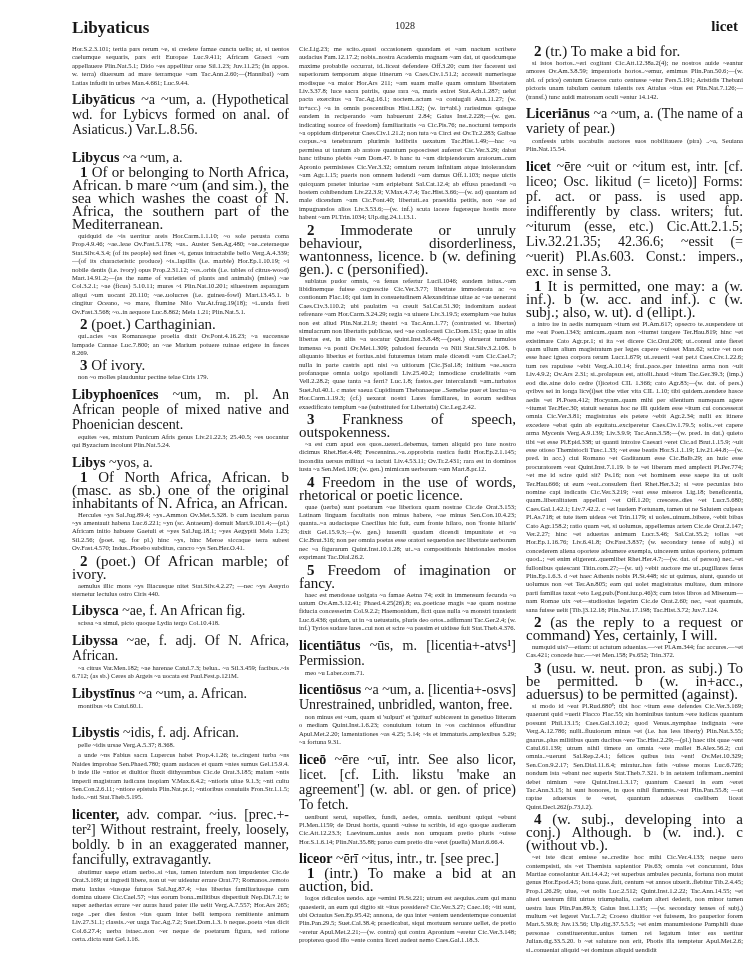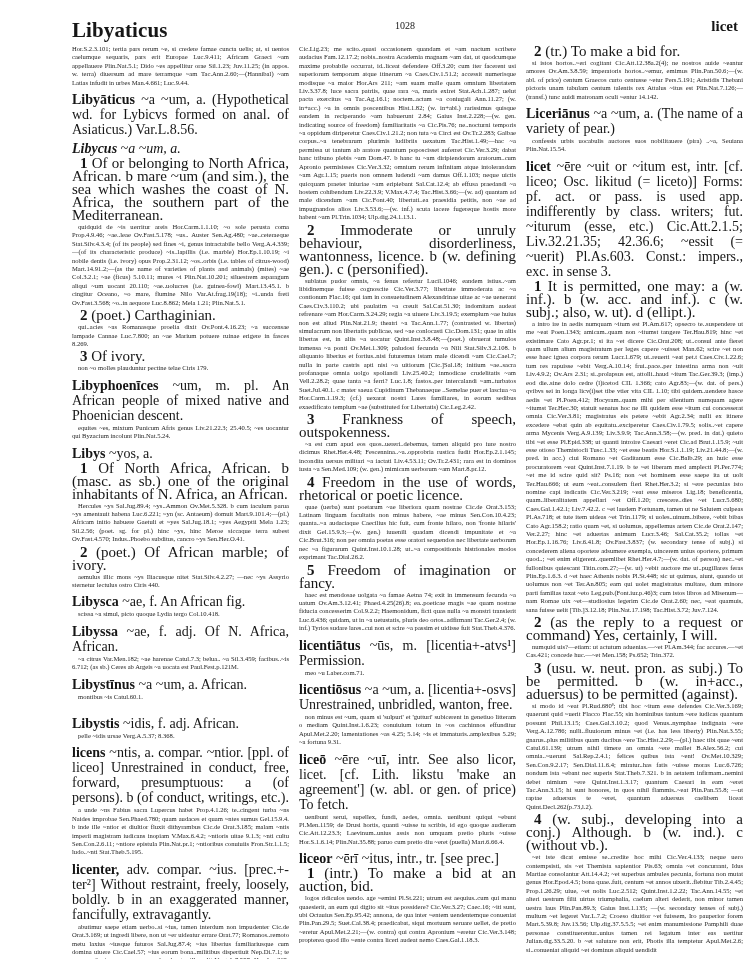--- a/index.html
+++ b/index.html
@@ -6,21 +6,21 @@
   body {
     width: 750px; height: 963px; overflow: hidden; position: relative;
     color: #161616;
     font-family: "Liberation Serif", "DejaVu Serif", serif;
   }
   .page-header {
     position: absolute; left: 72px; right: 12px; top: 18px; height: 22px;
   }
   .hw-left {
     position: absolute; left: 0; top: 0;
-    font-weight: bold; font-size: 21px; letter-spacing: 0.1px;
+    font-weight: bold; font-size: 17px; letter-spacing: 0.1px;
   }
   .page-num {
     position: absolute; left: 0; right: 0; top: 2px; text-align: center;
     font-size: 10px;
   }
   .hw-right {
     position: absolute; right: 0; top: 0;
     font-weight: bold; font-size: 15px;
   }
   .columns {
@@ -49,21 +49,21 @@
 <div class="page-header">
   <span class="hw-left">Libyaticus</span>
   <div class="page-num">1028</div>
   <span class="hw-right">licet</span>
 </div>
 
 <div class="columns">
   <div class="col" id="col-0">
       <p class="cite noindent">Hor.S.2.3.101; tertia pars rerum ~e, si credere famae cuncta uelis; at, si uentos caelumque sequaris, pars erit Europae Luc.9.411; Africam Graeci ~am appellauere Plin.Nat.5.1; Dido ~es appellitur orae Sil.1.23; Juv.11.25; (in appos. w. terra) diuersum ad mare terramque ~am Tac.Ann.2.60;—(Hannibal) ~am Latias infudit in urbes Man.4.661; Luc.9.44.</p>
       <p class="head" style="margin-top: 5px;"><span class="lemma">Libyāticus</span><span> ~a ~um, a. (Hypothetical wd. for Lybicvs formed on anal. of Asiaticus.) Var.L.8.56.</span></p>
-      <p class="head" style="margin-top: 4px; font-style: italic;"><span class="lemma">Libycus</span><span> ~a ~um, a.</span></p>
+      <p class="head" style="margin-top: 13px;"><span class="lemma">Libycus</span><span> ~a ~um, a.</span></p>
       <p class="sense"><span class="num">1</span><span> Of or belonging to North Africa, African. b mare ~um (and sim.), the sea which washes the coast of N. Africa, the southern part of the Mediterranean.</span></p>
       <p class="cite">quidquid de ~is uerritur areis Hor.Carm.1.1.10; ~o sole perusta coma Prop.4.9.46; ~ae..leae Ov.Fast.5.178; ~us.. Auster Sen.Ag.480; ~ae..ceteraeque Stat.Silv.4.3.4; (of its people) sed fines ~i, genus intractabile bello Verg.A.4.339; —(of its characteristic produce) ~is..lapillis (i.e. marble) Hor.Ep.1.10.19; ~i nobile dentis (i.e. ivory) opus Prop.2.31.12; ~os..orbis (i.e. tables of citrus-wood) Mart.14.91.2;—(as the name of varieties of plants and animals) (mites) ~ae Col.3.2.1; ~ae (ficus) 5.10.11; mures ~i Plin.Nat.10.201; siluestrem asparagum aliqui ~um uocant 20.110; ~ae..uolucres (i.e. guinea-fowl) Mart.13.45.1. b cingitur Oceano, ~o mare, flumine Nilo Var.At.frag.19(18); ~i..unda freti Ov.Fast.3.568; ~o..in aequore Luc.8.862; Mela 1.21; Plin.Nat.5.1.</p>
       <p class="sense"><span class="num">2</span><span> (poet.) Carthaginian.</span></p>
       <p class="cite">qui..acies ~as Romanasque proelia dixit Ov.Pont.4.16.23; ~a succensae lampade Cannae Luc.7.800; an ~ae Marium potuere ruinae erigere in fasces 8.269.</p>
       <p class="sense"><span class="num">3</span><span> Of ivory.</span></p>
       <p class="cite">non ~o molles plauduntur pectine telae Ciris 179.</p>
       <p class="head" style="margin-top: 5px;"><span class="lemma">Libyphoenīces</span><span> ~um, m. pl. An African people of mixed native and Phoenician descent.</span></p>
       <p class="cite">equites ~es, mixtum Punicum Afris genus Liv.21.22.3; 25.40.5; ~es uocantur qui Byzacium incolunt Plin.Nat.5.24.</p>
       <p class="head" style="margin-top: 5px;"><span class="lemma">Libys</span><span> ~yos, a.</span></p>
       <p class="sense"><span class="num">1</span><span> Of North Africa, African. b (masc. as sb.) one of the original inhabitants of N. Africa, an African.</span></p>
@@ -71,21 +71,20 @@
       <p class="sense"><span class="num">2</span><span> (poet.) Of African marble; of ivory.</span></p>
       <p class="cite">aemulus illic mons ~ys Iliacusque nitet Stat.Silv.4.2.27; —nec ~ys Assyrio sternetur lectulus ostro Ciris 440.</p>
       <p class="head" style="margin-top: 5px;"><span class="lemma">Libysca</span><span> ~ae, f. An African fig.</span></p>
       <p class="cite">scissa ~a simul, picto quoque Lydia tergo Col.10.418.</p>
       <p class="head" style="margin-top: 5px;"><span class="lemma">Libyssa</span><span> ~ae, f. adj. Of N. Africa, African.</span></p>
       <p class="cite">~a citrus Var.Men.182; ~ae harenae Catul.7.3; belua.. ~a Sil.3.459; facibus..~is 6.712; (as sb.) Ceres ab Argeis ~a uocata est Paul.Fest.p.121M.</p>
       <p class="head" style="margin-top: 5px;"><span class="lemma">Libystīnus</span><span> ~a ~um, a. African.</span></p>
       <p class="cite">montibus ~is Catul.60.1.</p>
       <p class="head" style="margin-top: 15px;"><span class="lemma">Libystis</span><span> ~idis, f. adj. African.</span></p>
       <p class="cite">pelle ~idis ursae Verg.A.5.37; 8.368.</p>
-      <p class="head" style="margin-top: 5px;"><span class="lemma">licens</span><span> ~ntis, a. compar. ~ntior. [ppl. of liceo] Unrestrained in conduct, free, forward, presumptuous: a (of persons). b (of conduct, writings, etc.).</span></p>
       <p class="cite">a unde ~ns Fabius sacra Lupercus habet Prop.4.1.26; te..cingent turba ~ns Naides improbae Sen.Phaed.780; quam audaces et quam ~ntes sumus Gel.15.9.4. b inde ille ~ntior et diultior fluxit dithyrambus Cic.de Orat.3.185; malam ~ntis imperii magistram iudicans inopiam V.Max.6.4.2; ~ntioris uitae 9.1.3; ~nti cultu Sen.Con.2.6.11; ~ntiore epistula Plin.Nat.pr.1; ~ntioribus conuiuiis Fron.Str.1.1.5; ludo..~nti Stat.Theb.5.195.</p>
       <p class="head" style="margin-top: 5px;"><span class="lemma">licenter,</span><span> adv. compar. ~ius. [prec.+-ter²] Without restraint, freely, loosely, boldly. b in an exaggerated manner, fancifully, extravagantly.</span></p>
       <p class="cite">abutimur saepe etiam uerbo..si ~ius, tamen interdum non impudenter Cic.de Orat.3.169; ut ingredi libere, non ut ~er uideatur errare Orat.77; Romanos..remoto metu laxius ~iusque futuros Sal.Jug.87.4; ~ius liberius familiariusque cum domina uiuere Cic.Cael.57; ~ius eorum bona..militibus dispertiuit Nep.Di.7.1; te super aetherias errare ~er auras haud pater ille uelit Verg.A.7.557; Hor.Ars 265; rege ..per dies festos ~ius quam inter belli tempora remittente animum Liv.27.31.1; classis..~er uaga Tac.Ag.7.2; Suet.Dom.1.3. b neque..poeta ~ius dicit Col.6.27.4; uerba istaec..non ~er neque de poetarum figura, sed ratione certa..dicta sunt Gel.1.16.</p>
       <p class="head" style="margin-top: 22px;"><span class="lemma">licentia</span><span> ~ae, f. [licens+-ia]</span></p>
       <p class="cite">Hercules istum infelicet cum sua ~a! Pl.Rud.1225; nimia illaec ~a profecto euadit in aliquod magnum malum Ter.Ad.508; uide quid ~ae, Caesar, nobis tua liberalitas det</p>
     </div>
   <div class="col" id="col-1">
       <p class="cite noindent">Cic.Lig.23; me scito..quasi occasionem quandam et ~am nactum scribere audacius Fam.12.17.2; nobis..nostra Academia magnam ~am dat, ut quodcumque maxime probabile occurrat, id..liceat defendere Off.3.20; cum iter facerent usi superiorum temporum atque itinerum ~a Caes.Civ.1.51.2; accessit numerisque modisque ~a maior Hor.Ars 211; ~am suam malle quam omnium libertatem Liv.3.37.8; luce sacra patriis, quae rara ~a, maris exiret Stat.Ach.1.287; uelut pacta exercitus ~a Tac.Ag.16.1; noctem..actam ~a coniugali Ann.11.27; (w. in+acc.) ~a in omnis poscentibus Hist.1.82; (w. in+abl.) rarissimus quisque eandem in reciperando ~am habuerunt 2.84; Gaius Inst.2.228;—(w. gen. indicating source of freedom) familiaritatis ~a Cic.Pis.76; ne..nocturni temporis ~a oppidum diriperetur Caes.Civ.1.21.2; non tuta ~a Circi est Ov.Tr.2.283; Galbae corpus..~a tenebrarum plurimis ludibriis uexatum Tac.Hist.1.49;—hac ~a permissa ut tantum ab aratore quantum poposcisset auferret Cic.Ver.3.29; dabat hanc tribuno plebis ~am Dom.47. b hanc tu ~am diripiendorum aratorum..cum Apronio permisisses Cic.Ver.3.32; omnium rerum infinitam atque intolerandam ~am Agr.1.15; pueris non omnem ludendi ~am damus Off.1.103; neque uictis quicquam praeter iniuriae ~am eripiebant Sal.Cat.12.4; ab effusa praedandi ~a hostem cohibendum Liv.22.3.9; V.Max.4.7.4; Tac.Hist.3.66;—(w. ad) quantam ad male dicendum ~am Cic.Font.40; libertati..ea praesidia petitis, non ~ae ad impugnandos alios Liv.3.53.6;—(w. inf.) scuta iacere fugereque hostis more habent ~am Pl.Trin.1034; Ulp.dig.24.1.13.1.</p>
       <p class="sense"><span class="num">2</span><span> Immoderate or unruly behaviour, disorderliness, wantonness, licence. b (w. defining gen.). c (personified).</span></p>
       <p class="cite">sublatus pudor omnis, ~a fenus refertur Lucil.1046; eandem istius..~am libidinemque fuisse cognoscite Cic.Ver.3.77; libertate immoderata ac ~a contionum Flac.16; qui iam in consuetudinem Alexandrinae uitae ac ~ae uenerant Caes.Civ.3.110.2; ubi paulatim ~a creuit Sal.Cat.51.30; indomitam audeat refrenare ~am Hor.Carm.3.24.29; regia ~a uiuere Liv.3.19.5; exemplum ~ae huius non est aliud Plin.Nat.21.9; theatri ~a Tac.Ann.1.77; (contrasted w. libertas) simulacrum non libertatis publicae, sed ~ae conlocasti Cic.Dom.131; quae in aliis libertas est, in aliis ~a uocatur Quint.Inst.3.8.48;—(poet.) obruerat tumulos inmensa ~a ponti Ov.Met.1.309; paludosi fecunda ~a Nili Stat.Silv.3.2.108. b aliquanto liberius et fortius..nisi futuremus istam male dicendi ~am Cic.Cael.7; nulla in parte castris apti nisi ~a uitiorum [Cic.]Sal.18; initium ~ae..sacra profanaque omnia uolgo spoliandi Liv.25.40.2; inmodicae crudelitatis ~am Vell.2.28.2; quae tanta ~a ferri? Luc.1.8; fastos..per intercalandi ~am..turbatos Suet.Jul.40.1. c mater saeua Cupidinum Thebanaeque ..Semelae puer et lasciua ~a Hor.Carm.1.19.3; (cf.) uexarat nostri Lares familiares, in eorum sedibus exaedificato templum ~ae (substituted for Libertatis) Cic.Leg.2.42.</p>

